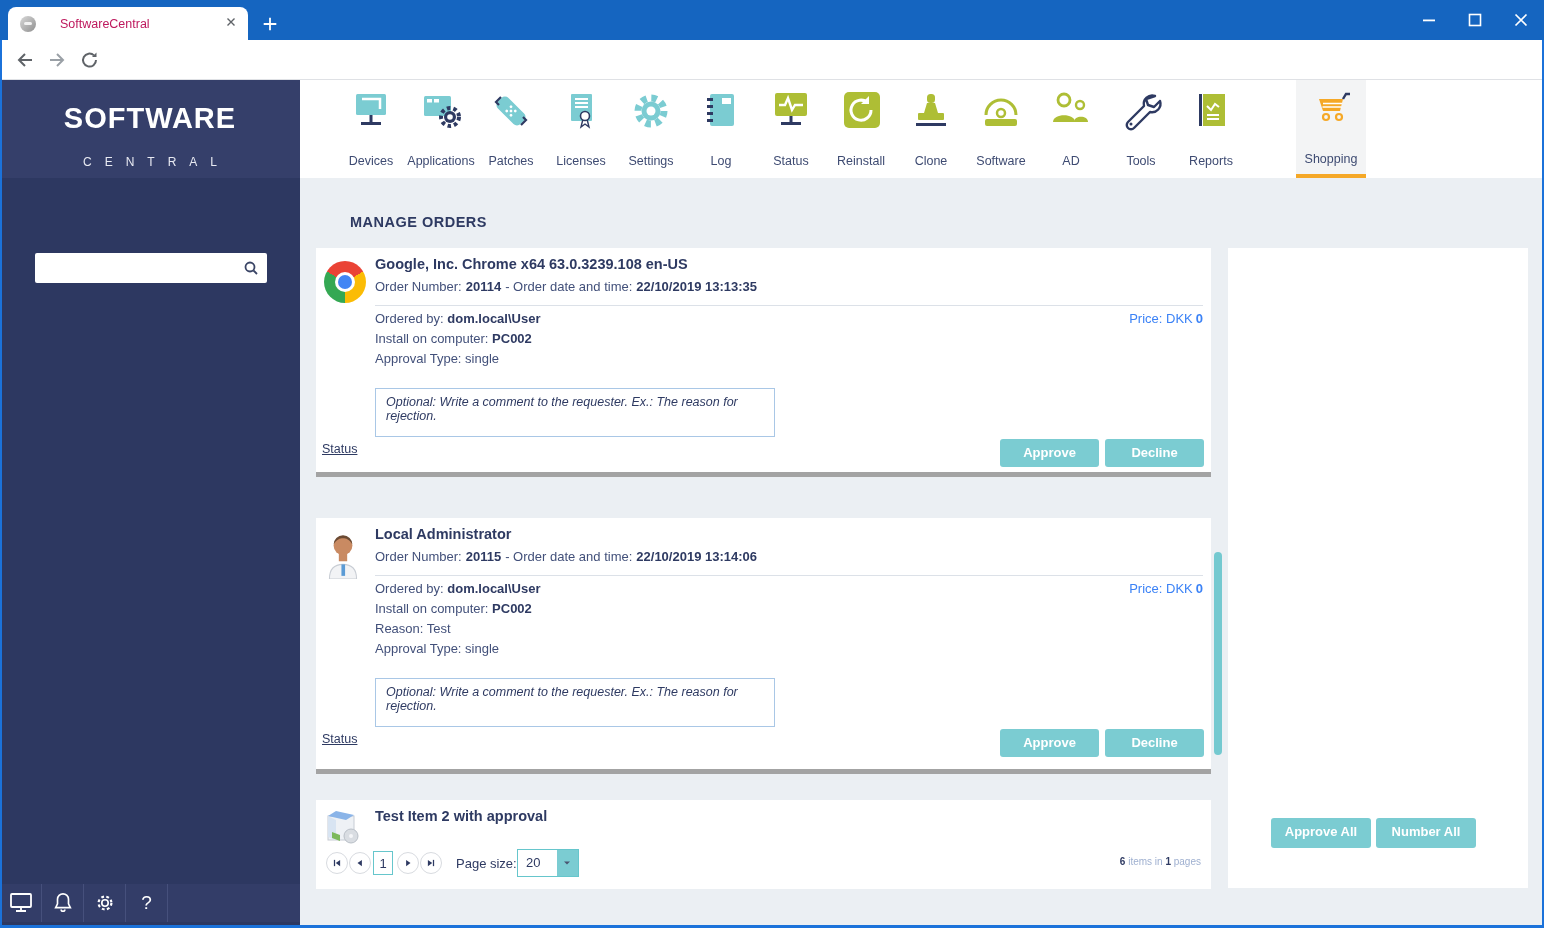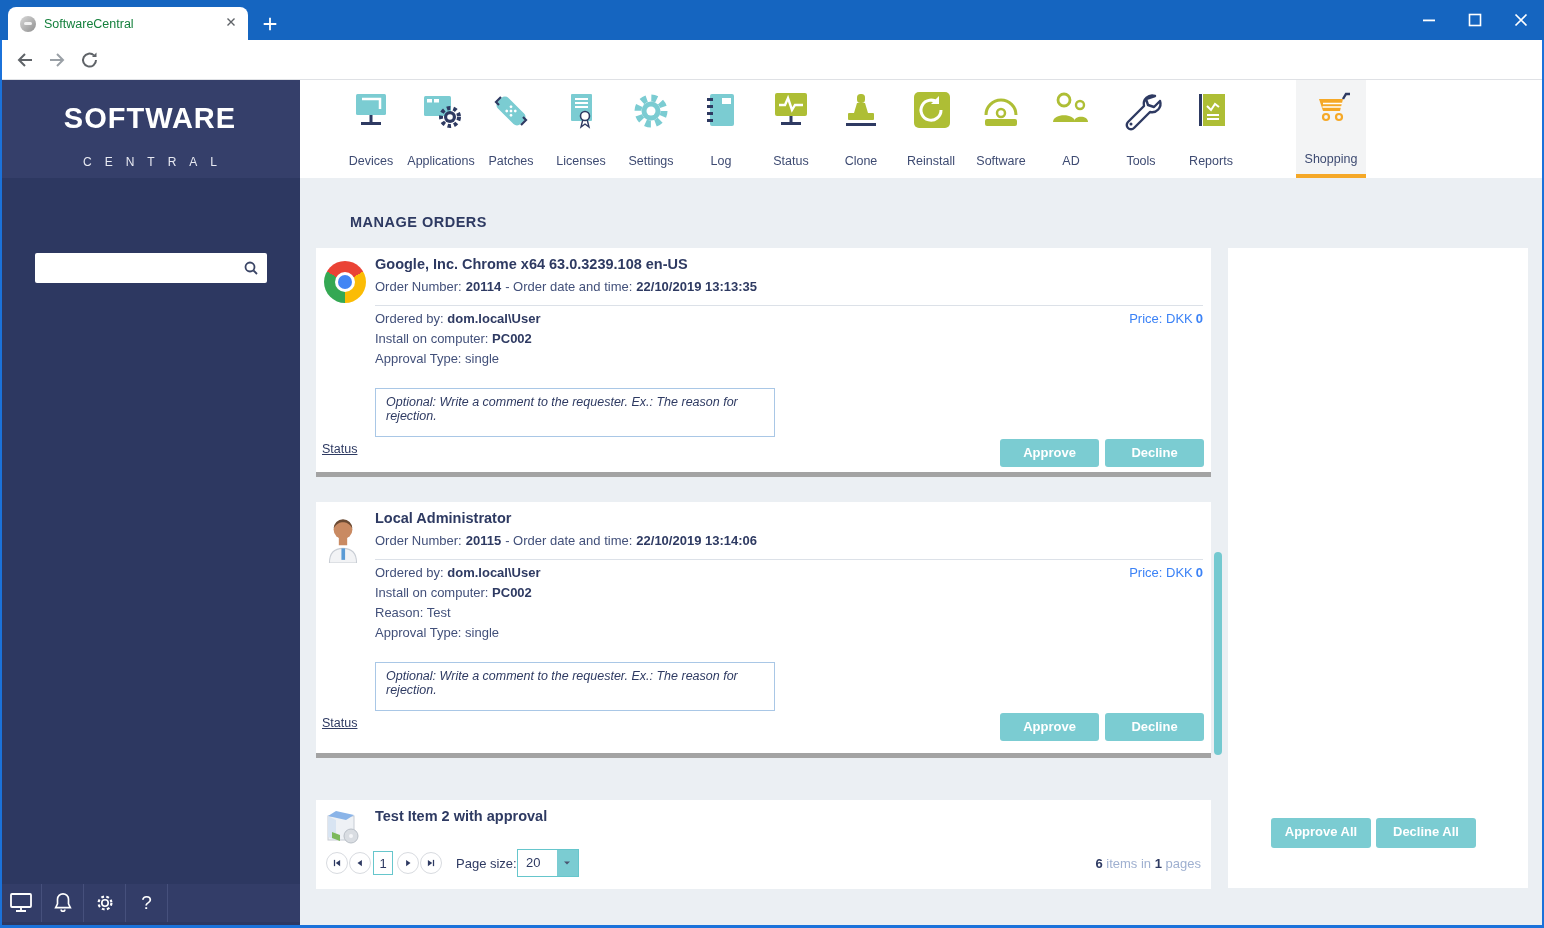--- a/index.html
+++ b/index.html
@@ -4,21 +4,21 @@
 <style>
   * { margin:0; padding:0; box-sizing:border-box; }
   body { font-family:"Liberation Sans", sans-serif; }
   #app { position:relative; width:1544px; height:928px; overflow:hidden; background:#ebeff3; }
 
   
   .titlebar { position:absolute; left:0; top:0; width:1544px; height:40px; background:#1565c0; }
   .tab { position:absolute; left:8px; top:7px; width:240px; height:33px; background:#fff; border-radius:8px 8px 0 0; display:flex; align-items:center; padding:0 10px 0 12px; }
   .favicon { width:16px; height:16px; border-radius:50%; background:linear-gradient(135deg,#d9d9d9,#8f8f8f); position:relative; flex:0 0 16px; }
   .favicon .band { position:absolute; left:4px; top:6px; width:8px; height:3px; border-radius:2px; background:#f2f2f2; }
-  .tab-title { font-size:12.5px; color:#15803d; margin-left:8px; flex:1 1 auto; white-space:nowrap; overflow:hidden; }
+  .tab-title { font-size:12.5px; color:#be185d; margin-left:24px; flex:1 1 auto; white-space:nowrap; overflow:hidden; }
   .newtab-btn { position:absolute; left:258px; top:12px; width:24px; height:24px; display:flex; align-items:center; justify-content:center; }
   .win-controls { position:absolute; right:0; top:0; height:40px; display:flex; }
   .win-btn { width:46px; height:40px; display:flex; align-items:center; justify-content:center; }
 
   .toolbar { position:absolute; left:0; top:40px; width:1544px; height:40px; background:#fff; border-bottom:1px solid #dfe1e5; }
   .nav-arrow { position:absolute; top:10px; width:20px; height:20px; }
   .url-pill { position:absolute; left:113px; top:46px; width:1321px; height:28px; border-radius:14px; background:#f1f3f4; display:flex; align-items:center; padding:0 14px; }
   .url-text { font-size:13px; color:#202124; margin-left:10px; }
   .tb-right { position:absolute; top:49px; }
 
@@ -64,21 +64,21 @@
   .chrome-icon .blue { position:absolute; left:50%; top:50%; width:14px; height:14px; margin:-7px 0 0 -7px; border-radius:50%; background:#4285f4; }
 
   
   .pager { position:absolute; left:316px; top:845px; width:895px; height:44px; background:#fff; }
   .pg-circle { position:absolute; top:7px; width:22px; height:22px; border:1px solid #d8dbe0; border-radius:50%; background:#fff; display:flex; align-items:center; justify-content:center; cursor:pointer; }
   .pg-page { position:absolute; left:57px; top:6px; width:20px; height:24px; border:1px solid #66c6cc; text-align:center; line-height:24px; font-size:13px; color:#2e3a62; }
   .pg-label { position:absolute; left:140px; top:11px; font-size:13px; color:#2e3a62; }
   .pg-select { position:absolute; left:201px; top:4px; width:62px; height:28px; border:1px solid #66c6cc; display:flex; cursor:pointer; }
   .pg-select .val { width:40px; height:26px; line-height:26px; padding-left:8px; font-size:13px; color:#2e3a62; background:#fff; }
   .pg-select .arrow { width:22px; height:26px; background:#7bccd2; display:flex; align-items:center; justify-content:center; }
-  .pg-summary { position:absolute; right:10px; top:11px; font-size:13px; color:#9fb0d0; }
+  .pg-summary { position:absolute; right:10px; top:11px; font-size:10px; color:#9fb0d0; }
   .pg-summary b { color:#2e3a62; font-weight:bold; }
 
   .scroll-thumb { position:absolute; left:1214px; top:552px; width:8px; height:203px; border-radius:4px; background:#74c9d0; }
 
   .right-panel { position:absolute; left:1228px; top:248px; width:300px; height:640px; background:#fff; }
   .btn-outline { position:absolute; left:35px; top:53px; width:230px; height:28px; border:1px solid #7ecdd3; border-radius:3px; background:#fff; color:#70bfca; font-size:13px; font-weight:600; text-align:center; line-height:26px; cursor:pointer; }
   .btn-all { position:absolute; top:570px; width:100px; height:30px; background:#7bccd2; border-radius:3px; color:#fff; font-size:13px; font-weight:bold; text-align:center; line-height:28px; cursor:pointer; }
 
   .edge { position:absolute; background:#1b72da; z-index:60; }
   .edge.l { left:0; top:40px; bottom:0; width:2px; }
@@ -280,34 +280,34 @@
       <span><svg width="44" height="40" viewBox="0 0 44 40">
             <rect x="6" y="2" width="32" height="23" rx="2" fill="#aebe35"></rect>
             <path d="M10 14h6l3-7 4 12 3-5h8" fill="none" stroke="#fff" stroke-width="2.4"></path>
             <rect x="20.5" y="25" width="3" height="6" fill="#2e3a62"></rect>
             <rect x="12" y="31" width="20" height="3" fill="#2e3a62"></rect>
           </svg></span>
       <span class="lbl">Status</span>
     </div>
     <div class="nav-item">
       <span><svg width="44" height="40" viewBox="0 0 44 40">
+            <rect x="5" y="1" width="36" height="36" rx="5" fill="#aebe35"></rect>
+            <path d="M29 12a10 10 0 1 0 3 7" fill="none" stroke="#fff" stroke-width="3"></path>
+            <path d="M30 5v8h-8z" fill="#fff"></path>
+          </svg></span>
+      <span class="lbl">Reinstall</span>
+    </div>
+    <div class="nav-item">
+      <span><svg width="44" height="40" viewBox="0 0 44 40">
             <rect x="18" y="3" width="8" height="9" rx="3.5" fill="#aebe35"></rect>
             <path d="M15 22l3-10h8l3 10z" fill="#aebe35"></path>
             <rect x="9" y="22" width="26" height="7" rx="1" fill="#aebe35"></rect>
             <rect x="7" y="32" width="30" height="3" fill="#2e3a62"></rect>
           </svg></span>
       <span class="lbl">Clone</span>
-    </div>
-    <div class="nav-item">
-      <span><svg width="44" height="40" viewBox="0 0 44 40">
-            <rect x="5" y="1" width="36" height="36" rx="5" fill="#aebe35"></rect>
-            <path d="M29 12a10 10 0 1 0 3 7" fill="none" stroke="#fff" stroke-width="3"></path>
-            <path d="M30 5v8h-8z" fill="#fff"></path>
-          </svg></span>
-      <span class="lbl">Reinstall</span>
     </div>
     <div class="nav-item">
       <span><svg width="44" height="40" viewBox="0 0 44 40">
             <path d="M7 24a15 15 0 0 1 30 0" fill="none" stroke="#aebe35" stroke-width="3"></path>
             <circle cx="22" cy="22" r="4" fill="none" stroke="#aebe35" stroke-width="2.5"></circle>
             <rect x="6" y="28" width="32" height="7" rx="2" fill="#aebe35"></rect>
           </svg></span>
       <span class="lbl">Software</span>
     </div>
     <div class="nav-item">
@@ -364,21 +364,21 @@
     <div class="detail-line" style="top:63px"><span>Ordered by:</span> <b>dom.local\User</b></div>
     <div class="price-line" style="top:63px"><span>Price:</span> <span>DKK</span><b>0</b></div>
     <div class="detail-line" style="top:83px"><span>Install on computer:</span> <b>PC002</b></div>
     <div class="detail-line" style="top:103px"><span>Approval Type:</span> <span>single</span></div>
     <textarea class="comment" style="top: 140px;" placeholder="Optional: Write a comment to the requester. Ex.: The reason for rejection."></textarea>
     <a class="status-link" style="top:194px">Status</a>
     <div class="btn-teal" style="left:684px;top:191px">Approve</div>
     <div class="btn-teal" style="left:789px;top:191px">Decline</div>
   </div>
 
-  <div class="order-card" style="top:502px;height:256px">
+  <div class="order-card" style="top:518px;height:256px">
     <div class="ord-icon">
       <svg width="38" height="48" viewBox="0 0 36 46">
           <circle cx="18" cy="14" r="9" fill="#c98a62"></circle>
           <path d="M9 13a9 9 0 0 1 18 0c-3-5-6-6-9-6s-6 1-9 6z" fill="#6b4a33"></path>
           <rect x="14" y="21" width="8" height="8" fill="#c98a62"></rect>
           <path d="M5 46c0-11 6-14 13-14s13 3 13 14z" fill="#f2f3f5" stroke="#c8cdd4"></path>
           <rect x="16.5" y="32" width="3.5" height="11" fill="#5b9bd5"></rect>
         </svg>
     </div>
     <div class="order-title">Local Administrator</div>
@@ -444,19 +444,19 @@
           </svg>
       </div>
     </div>
     <div class="pg-summary"><b>6</b><span> items in </span><b>1</b><span> pages</span></div>
   </div>
 
   <div class="scroll-thumb"></div>
 
   <div class="right-panel">
     <div class="btn-all" style="left:43px">Approve All</div>
-    <div class="btn-all" style="left:148px">Decline All</div>
+    <div class="btn-all" style="left:148px">Number All</div>
   </div>
 
   <div class="edge l"></div>
   <div class="edge r"></div>
   <div class="edge b"></div>
 </div>
 
 </body></html>

